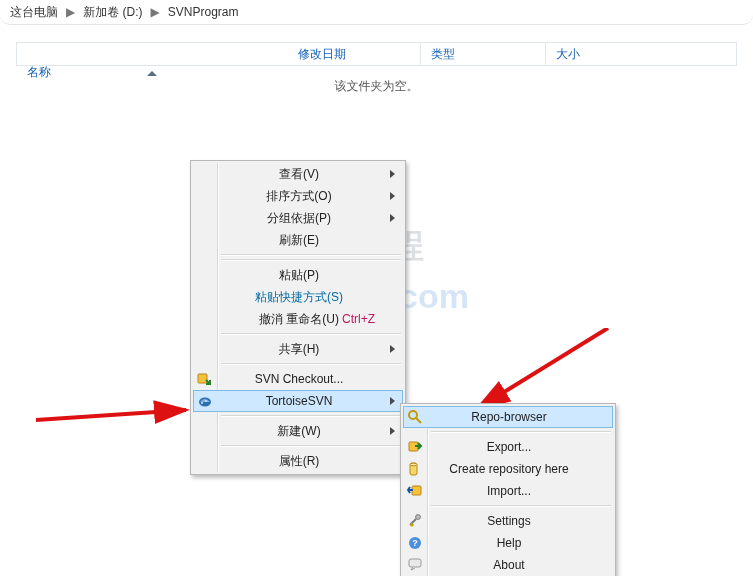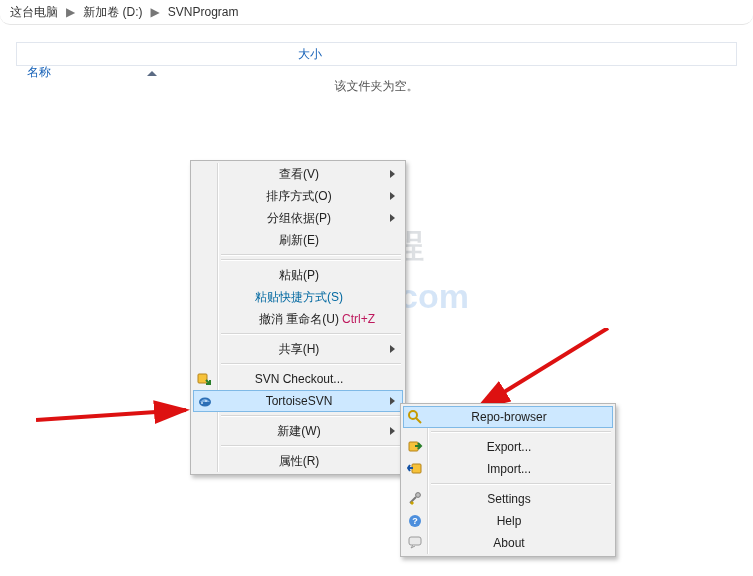--- a/index.html
+++ b/index.html
@@ -56,20 +56,26 @@
     <span class="bc-item">新加卷 (D:)</span>
     <span class="bc-sep">▶</span>
     <span class="bc-item">SVNProgram</span>
   </div>
 
   <div class="cols">
     <div class="col name">
       <span class="sort-caret"></span>
       <span>名称</span>
     </div>
+    <div class="col date">
+        <span>修改日期</span>
+      </div>
+    <div class="col type">
+        <span>类型</span>
+      </div>
     <div class="col size">
         <span>大小</span>
       </div>
   </div>
 
   <div class="empty-msg">该文件夹为空。</div>
 
   <div class="watermark">
     <div class="wm1">老吴搭建教程</div>
     <div class="wm2">weixiaolive.com</div>
@@ -176,20 +182,29 @@
           <svg viewBox="0 0 16 16">
             <rect x="2" y="3" width="9" height="9" rx="1" fill="#f6c23a" stroke="#b5841d"></rect>
             <path d="M8 7 l5 0 M11 4 l3 3 l-3 3" stroke="#2a7f2a" stroke-width="2" fill="none"></path>
           </svg>
         </span>
       <span>Export...</span>
     </div>
     <div class="menu-item">
       <span class="ico">
           <svg viewBox="0 0 16 16">
+            <rect x="3" y="2" width="7" height="12" rx="2" fill="#f3d76b" stroke="#b88b16"></rect>
+            <ellipse cx="6.5" cy="3.5" rx="3.5" ry="1.3" fill="#fff1b5" stroke="#b88b16"></ellipse>
+          </svg>
+        </span>
+      <span>Create repository here</span>
+    </div>
+    <div class="menu-item">
+      <span class="ico">
+          <svg viewBox="0 0 16 16">
             <rect x="5" y="3" width="9" height="9" rx="1" fill="#f6c23a" stroke="#b5841d"></rect>
             <path d="M1 7 l5 0 M3 4 l-2 3 l2 3" stroke="#1553a5" stroke-width="2" fill="none"></path>
           </svg>
         </span>
       <span>Import...</span>
     </div>
     <hr>
     <div class="menu-item">
       <span class="ico">
           <svg viewBox="0 0 16 16">

